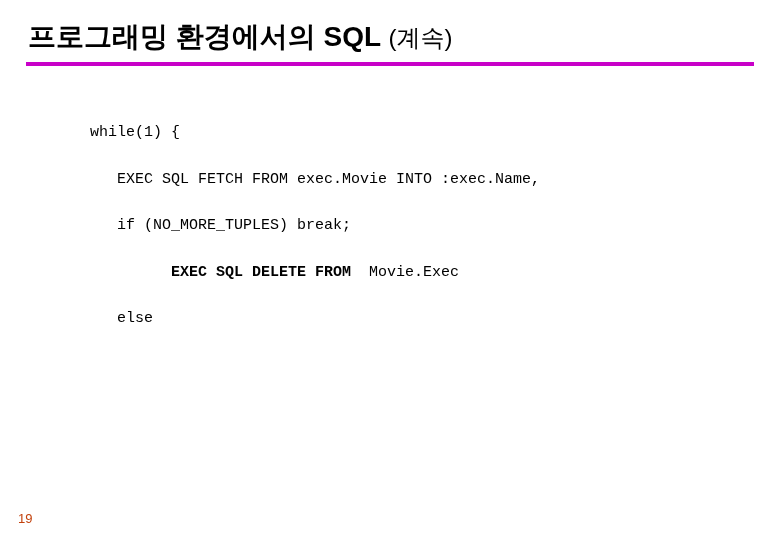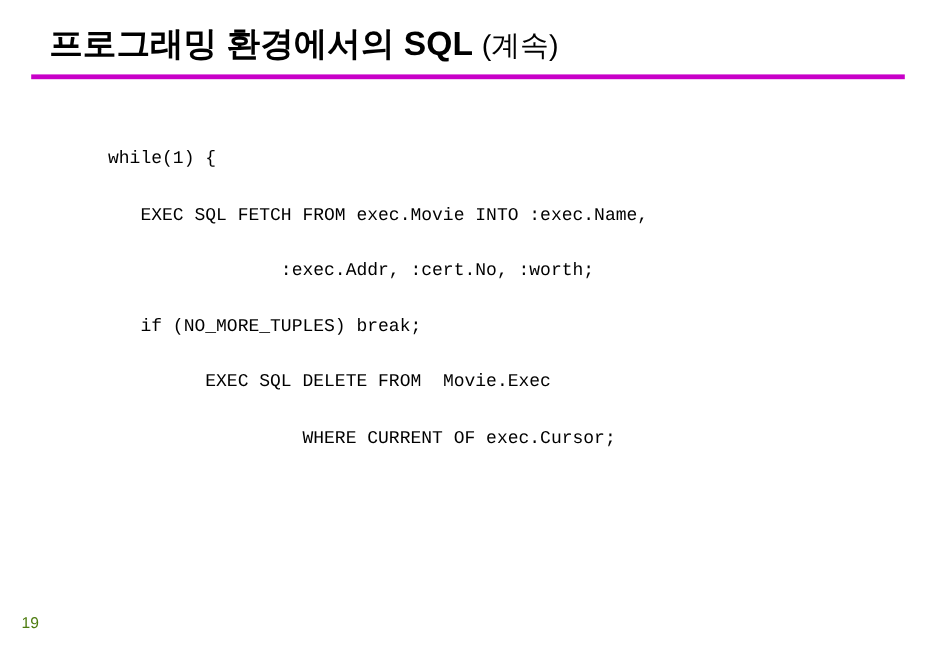--- a/index.html
+++ b/index.html
@@ -9,21 +9,20 @@
     background: #ffffff;
     font-family: Arial, "Malgun Gothic", sans-serif;
     position: relative;
     overflow: hidden;
   }
   .title {
     font-weight: bold;
     font-size: 28px;
     padding: 18px 0 6px 28px;
     color: #000;
-    margin-left: 13px;
   }
   .title .sub {
     font-size: 24px;
     font-weight: normal;
   }
   .rule {
     height: 4px;
     background: #c800c8;
     margin: 0 26px 0 26px;
   }
@@ -31,45 +30,44 @@
     font-family: "Courier New", monospace;
     font-size: 15px;
     line-height: 1.55;
     color: #000;
     padding-top: 32px;
     white-space: pre;
   }
   .code-line {
     white-space: pre;
   }
-  .kw { font-weight: normal; }
+  .kw { font-weight: bold; }
   .pagenum {
     position: absolute;
     left: 18px;
     bottom: 14px;
     font-size: 13px;
-    color: #4d7c0f;
+    color: #c2410c;
     font-family: Arial, sans-serif;
   }
 </style>
 </head>
 <body>
 
 <div class="title">
   <span>프로그래밍 환경에서의 SQL</span>
   <span class="sub">(계속)</span>
 </div>
 <div class="rule"></div>
 
 <div class="code-area">
 <div class="code-line">          while(1) {</div>
 <div class="code-line">             EXEC SQL FETCH FROM exec.Movie INTO :exec.Name,</div>
-<div class="code-line">                          :exec.Addr, :cert.No, :worth;</div>
 <div class="code-line">             if (NO_MORE_TUPLES) break;</div>
 <div class="code-line"><span>                   </span><span class="kw">EXEC SQL DELETE FROM </span><span> Movie.Exec</span></div>
-<div class="code-line"><span>                            </span><span class="kw">WHERE CURRENT OF </span><span>exec.Cursor;</span></div>
+<div class="code-line">             else</div>
 <div class="code-line"></div>
 
 
 
 </div>
 
 <div class="pagenum">19</div>
 
 </body></html>

